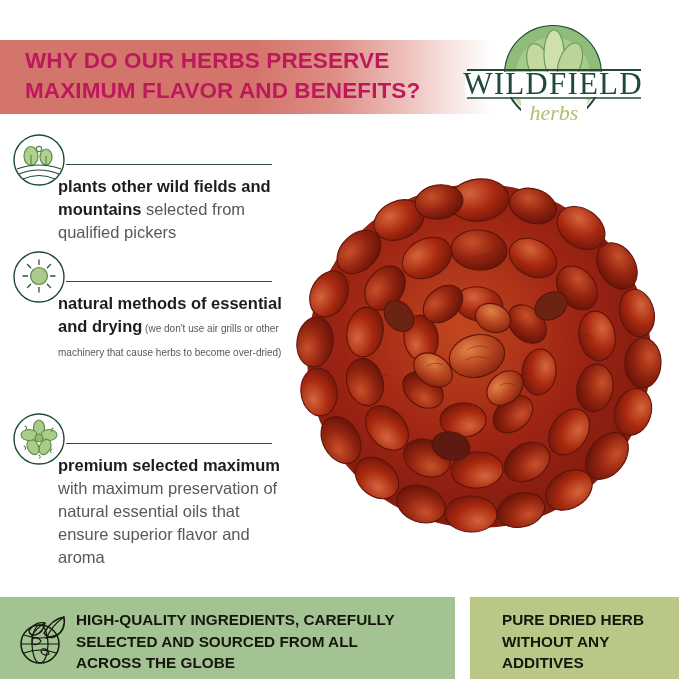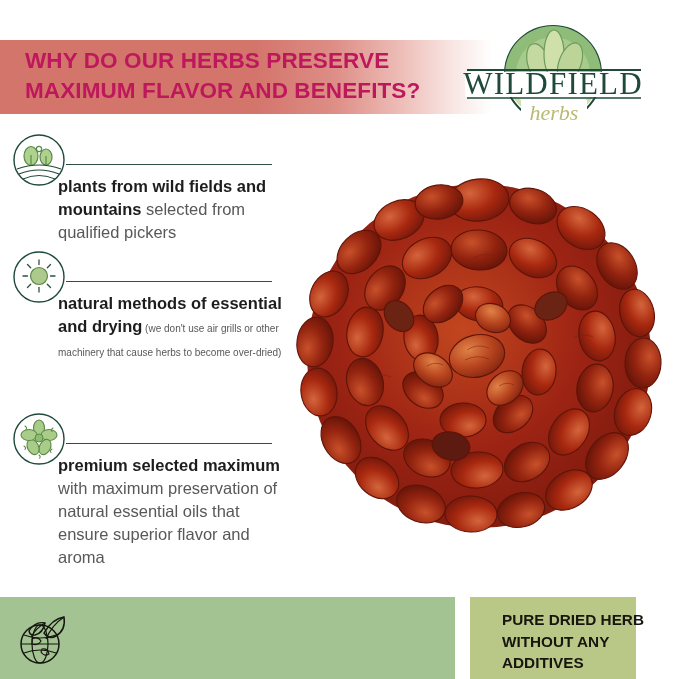--- a/index.html
+++ b/index.html
@@ -130,21 +130,21 @@
     font-size: 15.3px;
     font-weight: bold;
     line-height: 21.5px;
     color: #16160f;
     white-space: pre-line;
   }
   #banner-right {
     position: absolute;
     left: 470px;
     top: 597px;
-    width: 166px;
+    width: 209px;
     height: 82px;
     background: #b9c887;
   }
   #banner-right-text {
     position: absolute;
     left: 32px;
     top: 12px;
     width: 175px;
     font-size: 15.3px;
     font-weight: bold;
@@ -196,21 +196,21 @@
       <ellipse cx="34" cy="24" rx="6" ry="8" fill="#aed18d" stroke="#5c8a4a" stroke-width="1.2"></ellipse>
       <line x1="34" y1="33" x2="34" y2="23" stroke="#5c8a4a" stroke-width="1.2"></line>
       <circle cx="27" cy="16" r="2.6" fill="none" stroke="#5c8a4a" stroke-width="1.2"></circle>
       <path d="M5 36 Q27 28 49 36" fill="none" stroke="#1f4a3a" stroke-width="1.2"></path>
       <path d="M7 41 Q27 33 47 41" fill="none" stroke="#1f4a3a" stroke-width="1.1"></path>
       <path d="M11 46 Q27 39 43 46" fill="none" stroke="#1f4a3a" stroke-width="1"></path>
     </svg>
   </div>
   <div class="feature-rule"></div>
   <div class="feature-text">
-    <b>plants from wild fields and mountains</b><span> selected from qualified pickers</span>
+    <b>plants other wild fields and mountains</b><span> selected from qualified pickers</span>
   </div>
 </div>
 
 <div class="feature" id="feature-2">
   <div class="feature-icon">
     <svg width="54" height="54" viewBox="0 0 54 54" xmlns="http://www.w3.org/2000/svg">
       <circle cx="27" cy="27" r="25" fill="none" stroke="#1f4a3a" stroke-width="1.4"></circle>
       <circle cx="27" cy="26" r="8.5" fill="#aec98c" stroke="#5c8a4a" stroke-width="1.2"></circle>
       <g stroke="#2f4f45" stroke-width="1.3" stroke-linecap="round">
         <line x1="27" y1="10" x2="27" y2="14.5"></line>
@@ -364,19 +364,22 @@
 
       <path d="M18 28 q6 -3 9 2 q-3 5 -9 3 z" fill="none" stroke="#16160f" stroke-width="1.1"></path>
       <path d="M28 38 q6 -1 7 5 q-5 3 -8 -2 z" fill="none" stroke="#16160f" stroke-width="1.1"></path>
 
       <path d="M30 22 q8 -14 20 -16 q2 13 -8 19 q-7 4 -12 -3 z" fill="none" stroke="#16160f" stroke-width="1.5"></path>
       <path d="M50 6 q-12 8 -18 22" fill="none" stroke="#16160f" stroke-width="1.2"></path>
       <path d="M15 20 q6 -10 16 -8 q-2 10 -10 12 q-5 1 -6 -4 z" fill="none" stroke="#16160f" stroke-width="1.4"></path>
       <path d="M31 12 q-9 5 -14 14" fill="none" stroke="#16160f" stroke-width="1.1"></path>
     </svg>
   </div>
+  <div id="banner-left-text">HIGH-QUALITY INGREDIENTS, CAREFULLY
+SELECTED AND SOURCED FROM ALL
+ACROSS THE GLOBE</div>
 </div>
 
 <div id="banner-right">
   <div id="banner-right-text">PURE DRIED HERB
 WITHOUT ANY
 ADDITIVES</div>
 </div>
 
 </body></html>

